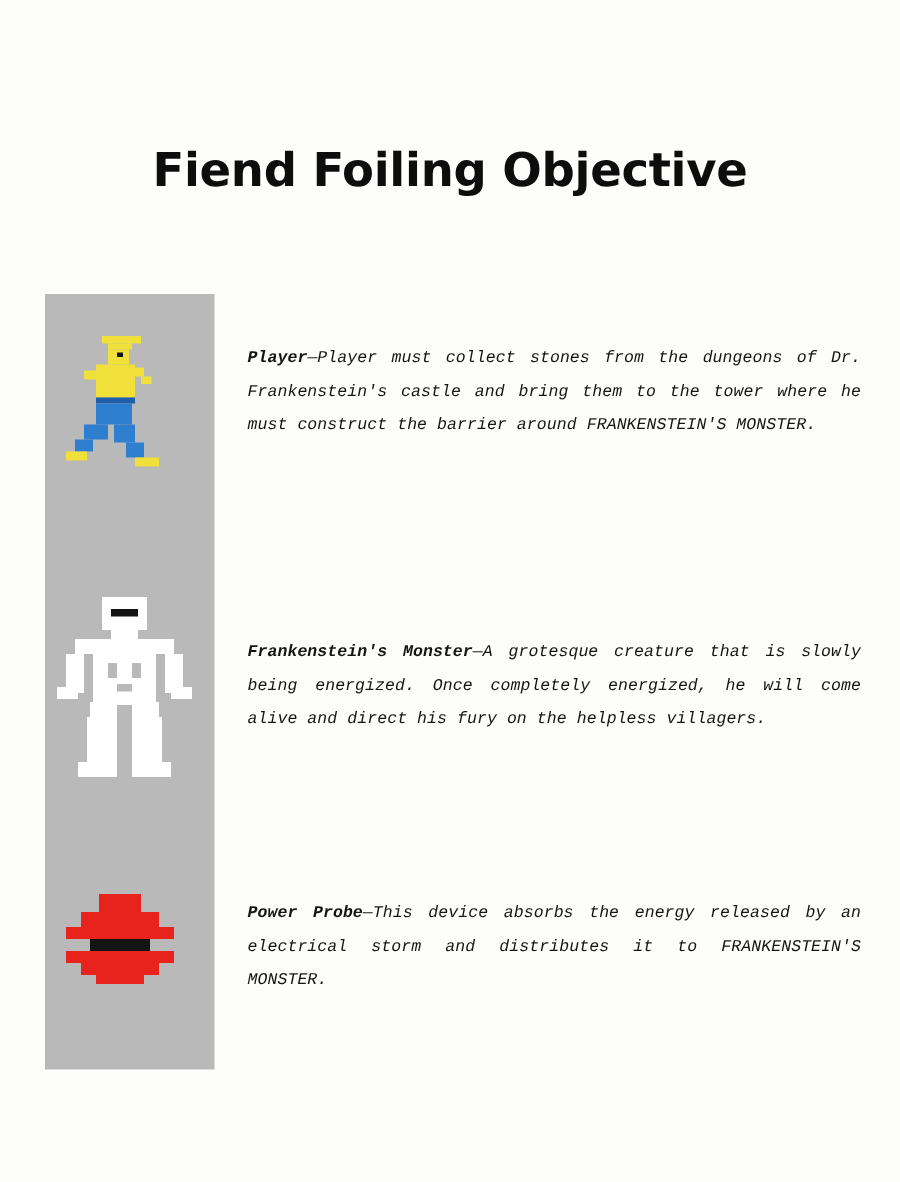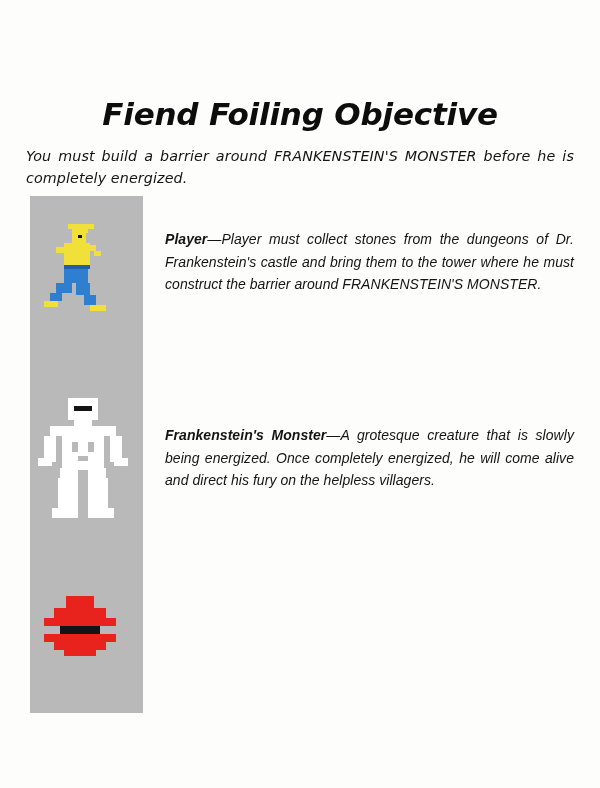--- a/index.html
+++ b/index.html
@@ -23,21 +23,20 @@
     background: #fdfdfb;
   }
   .title {
     position: absolute;
     left: 0;
     top: 96px;
     width: 600px;
     text-align: center;
     font-family: "DejaVu Sans", sans-serif;
     font-weight: bold;
-    font-style: italic;
     font-size: 31px;
     letter-spacing: -0.2px;
     color: #0d0d0d;
   }
   .intro {
     position: absolute;
     left: 26px;
     top: 145px;
     width: 548px;
     font-family: "DejaVu Sans", sans-serif;
@@ -82,44 +81,43 @@
   #probe-sprite {
     left: 40px;
     top: 596px;
     width: 92px;
     height: 72px;
   }
   .entry {
     position: absolute;
     left: 165px;
     width: 409px;
-    font-family: Liberation Sans, sans-serif;
+    font-family: Liberation Mono, monospace;
     font-style: italic;
-    font-size: 14px;
+    font-size: 11px;
     line-height: 22.5px;
     color: #141414;
     text-align: justify;
     letter-spacing: 0.05px;
   }
   .entry .lbl {
     font-weight: bold;
     font-style: italic;
   }
   #entry-player { top: 228px; }
   #entry-monster { top: 412px; margin-top: 12px; }
   #entry-probe { top: 598px; }
 </style>
 </head>
 <body>
 
 <div class="page">
 
   <div class="title">Fiend Foiling Objective</div>
 
-  <div class="intro">You must build a barrier around FRANKENSTEIN'S MONSTER before he is completely energized.</div>
 
   <div class="art-strip"></div>
 
   <div class="sprite" id="player-sprite">
 
     <div class="px" style="left:26px;top:2px;width:26px;height:5px;background:#f2e03a;"></div>
     <div class="px" style="left:30px;top:7px;width:16px;height:4px;background:#f2e03a;"></div>
 
     <div class="px" style="left:30px;top:11px;width:14px;height:10px;background:#f2e03a;"></div>
     <div class="px" style="left:36px;top:13px;width:4px;height:3px;background:#141414;"></div>
@@ -182,14 +180,17 @@
   </div>
 
   <div class="entry" id="entry-player">
     <span class="lbl">Player</span><span>—</span><span>Player must collect stones from the dungeons of Dr. Frankenstein's castle and bring them to the tower where he must construct the barrier around FRANKENSTEIN'S MONSTER.</span>
   </div>
 
   <div class="entry" id="entry-monster">
     <span class="lbl">Frankenstein's Monster</span><span>—</span><span>A grotesque creature that is slowly being energized. Once completely energized, he will come alive and direct his fury on the helpless villagers.</span>
   </div>
 
+  <div class="entry" id="entry-probe">
+    <span class="lbl">Power Probe</span><span>—</span><span>This device absorbs the energy released by an electrical storm and distributes it to FRANKENSTEIN'S MONSTER.</span>
+  </div>
 
 </div>
 
 </body></html>

